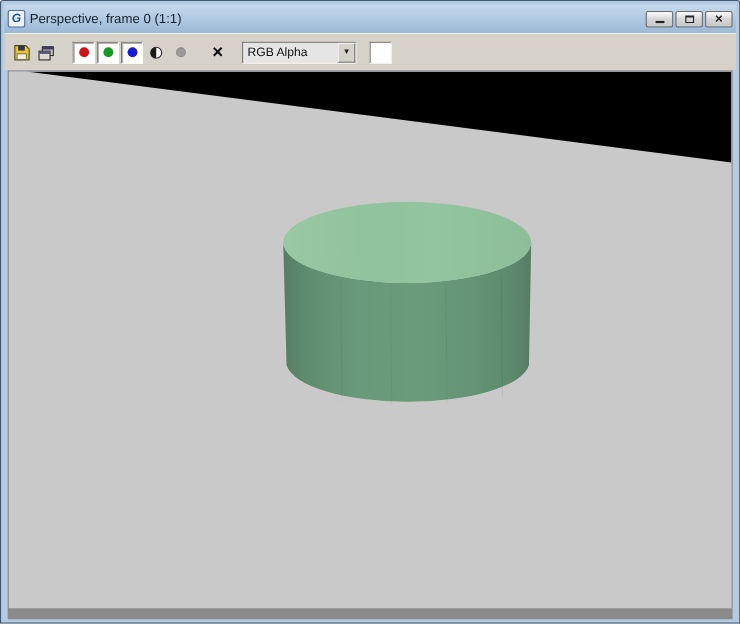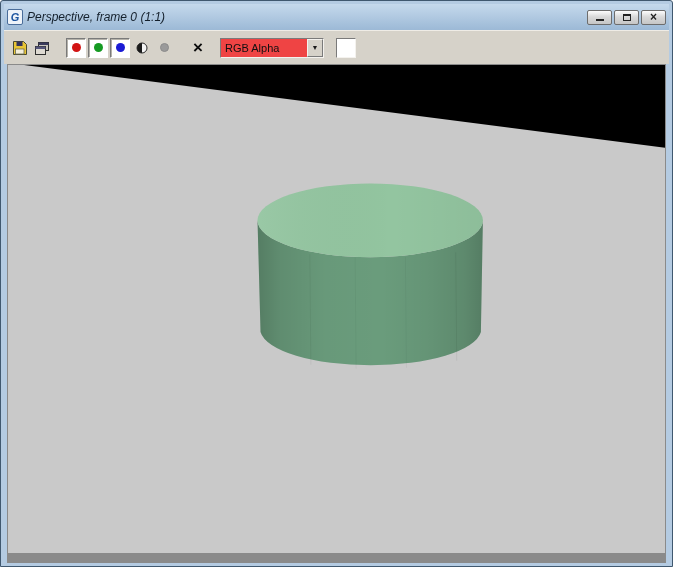--- a/index.html
+++ b/index.html
@@ -17,21 +17,21 @@
   }
   .app-icon{
     width:16px;height:16px;flex:0 0 16px;
     background:#eef3f9;border:1px solid #4a6d9a;box-sizing:border-box;
     display:flex;align-items:center;justify-content:center;
     font-size:11px;font-weight:bold;font-style:italic;color:#1d55a0;
     border-radius:2px;
   }
   .title-text{
     flex:1;font-size:12px;color:#14202c;
-    white-space:nowrap;overflow:hidden;font-style:italic;
+    white-space:nowrap;overflow:hidden;
   }
   .win-buttons{display:flex;gap:2px;}
   .win-btn{
     width:25px;height:15px;box-sizing:border-box;
     background:linear-gradient(#fdfdfd,#d9d9d9 45%,#c6c6c6);
     border:1px solid #6d6d6d;border-radius:2px;
     display:flex;align-items:center;justify-content:center;
     cursor:default;
   }
   .glyph-min{width:8px;height:2px;background:#222;margin-top:6px;}
@@ -56,21 +56,21 @@
   .dot{width:9px;height:9px;border-radius:50%;display:block;}
   .dot.red{background:#d21414;}
   .dot.green{background:#159a22;}
   .dot.blue{background:#1b1bd4;}
   .dot.gray{background:#9a9a9a;border:1px solid #8b8b8b;box-sizing:border-box;}
   .x-glyph{font-size:17px;font-weight:900;color:#0a0a0a;line-height:1;}
   .tb-gap{width:10px;flex:0 0 10px;}
   .tb-gap.small{width:8px;flex:0 0 8px;}
   .dropdown{
     width:104px;height:20px;box-sizing:border-box;display:flex;align-items:stretch;
-    background:#ef4444;
+    background:#e5e5e5;
     border:1px solid;border-color:#7a7a7a #f4f2ee #f4f2ee #7a7a7a;
     cursor:default;
   }
   .dd-value{
     flex:1;font-size:11px;color:#101010;display:flex;align-items:center;
     padding-left:4px;white-space:nowrap;overflow:hidden;
   }
   .dd-arrow-btn{
     width:16px;flex:0 0 16px;background:#d6d2c9;
     border:1px solid;border-color:#f4f2ee #7a7a7a #7a7a7a #f4f2ee;

